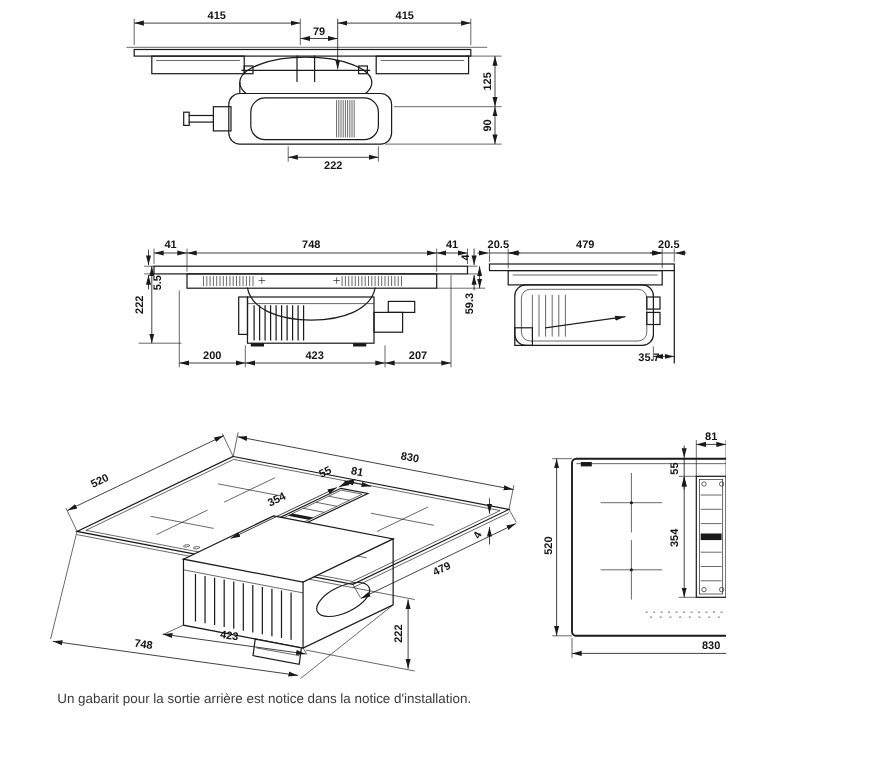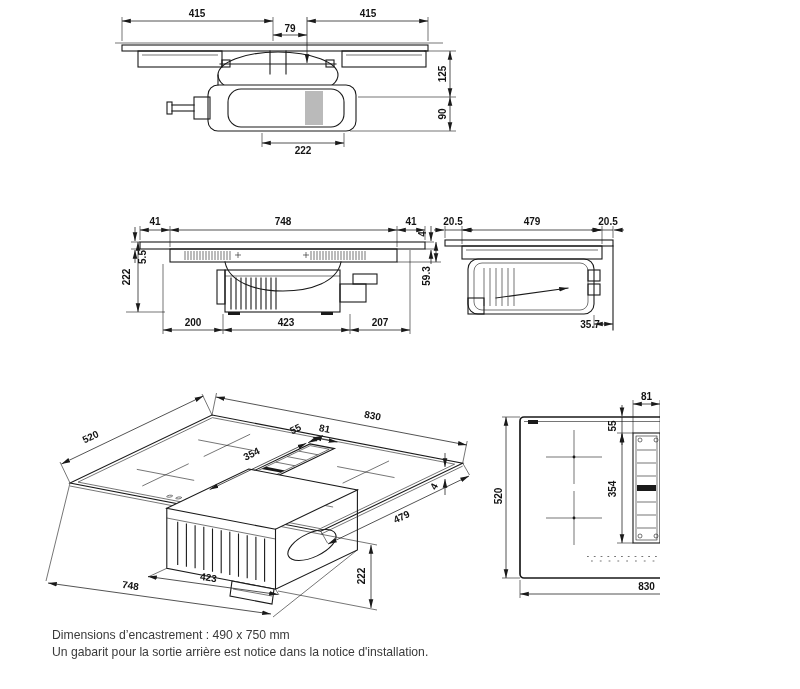--- a/index.html
+++ b/index.html
@@ -279,17 +279,16 @@
       <line class="t" x1="25" y1="188" x2="25" y2="206"></line>
       <line class="t" x1="278" y1="188" x2="278" y2="206"></line>
       <line class="d" x1="25" y1="202" x2="278" y2="202" marker-start="url(#ar)" marker-end="url(#ar)"></line>
       <text x="151.5" y="198">830</text>
       <line class="d" x1="293" y1="171" x2="280.5" y2="183.5" marker-end="url(#ar)"></line>
       <text class="s9" x="297" y="170" transform="rotate(45 297 170)">R10</text>
     </g>
   </svg>
 
   <div class="notes" style="left:52px;top:627px">
-    <div>Dimensions d’encastrement : 490 x 750 mm</div>
     <div>Un gabarit pour la sortie arrière est notice dans la notice d'installation.</div>
   </div>
 
 </div>
 
 </body></html>

